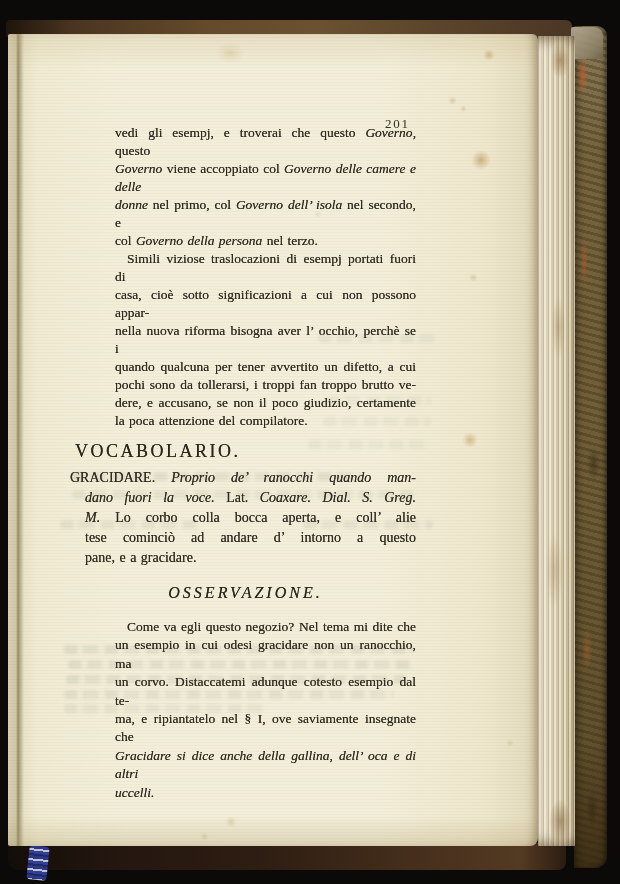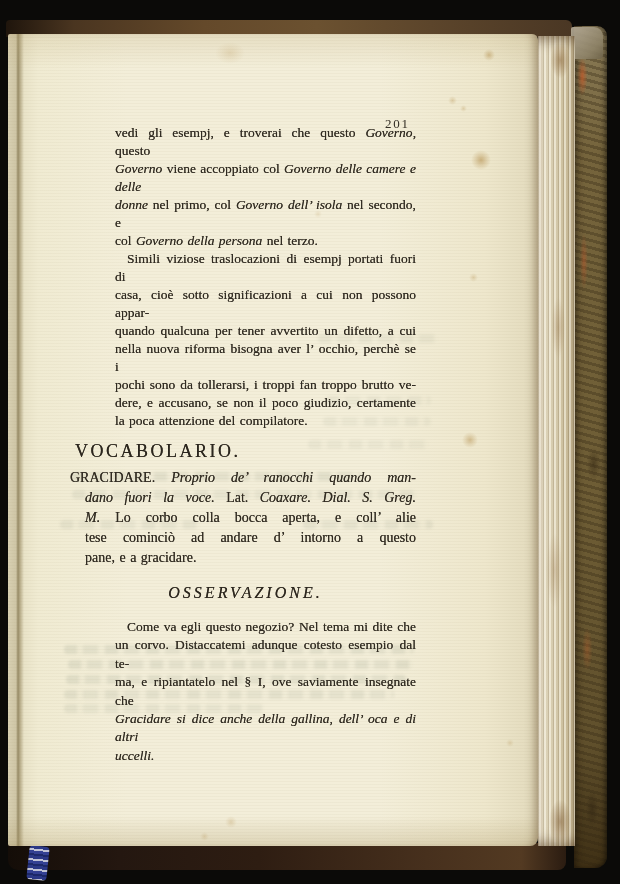--- a/index.html
+++ b/index.html
@@ -149,37 +149,38 @@
     <div class="textcol">
       <div class="para">
           <div class="tline"><span>vedi gli esempj, e troverai che questo </span><span class="it">Governo</span><span>, questo</span></div>
           <div class="tline"><span class="it">Governo</span><span> viene accoppiato col </span><span class="it">Governo delle camere e delle</span></div>
           <div class="tline"><span class="it">donne</span><span> nel primo, col </span><span class="it">Governo dell’ isola</span><span> nel secondo, e</span></div>
           <div class="tline end"><span>col </span><span class="it">Governo della persona</span><span> nel terzo.</span></div>
         </div>
       <div class="para">
           <div class="tline ind"><span>Simili viziose traslocazioni di esempj portati fuori di</span></div>
           <div class="tline"><span>casa, cioè sotto significazioni a cui non possono appar-</span></div>
+          <div class="tline"><span>nella nuova riforma bisogna aver l’ occhio, perchè se i</span></div>
           <div class="tline"><span>quando qualcuna per tener avvertito un difetto, a cui</span></div>
-          <div class="tline"><span>nella nuova riforma bisogna aver l’ occhio, perchè se i</span></div>
           <div class="tline"><span>pochi sono da tollerarsi, i troppi fan troppo brutto ve-</span></div>
           <div class="tline"><span>dere, e accusano, se non il poco giudizio, certamente</span></div>
           <div class="tline end"><span>la poca attenzione del compilatore.</span></div>
         </div>
       <h1 class="voc">VOCABOLARIO.</h1>
       <div class="para entry">
           <div class="tline"><span>GRACIDARE. </span><span class="it">Proprio de’ ranocchi quando man-</span></div>
           <div class="tline ind"><span class="it">dano fuori la voce.</span><span> Lat. </span><span class="it">Coaxare. Dial. S. Greg.</span></div>
           <div class="tline ind"><span class="it">M.</span><span> Lo corbo colla bocca aperta, e coll’ alie</span></div>
           <div class="tline ind"><span>tese cominciò ad andare d’ intorno a questo</span></div>
           <div class="tline ind end"><span>pane, e a gracidare.</span></div>
         </div>
       <h2 class="oss">OSSERVAZIONE.</h2>
       <div class="para obs">
           <div class="tline ind"><span>Come va egli questo negozio? Nel tema mi dite che</span></div>
+          <div class="tline"><span>un esempio in cui odesi gracidare non un ranocchio, ma</span></div>
           <div class="tline"><span>un corvo. Distaccatemi adunque cotesto esempio dal te-</span></div>
           <div class="tline"><span>ma, e ripiantatelo nel § I, ove saviamente insegnate che</span></div>
           <div class="tline"><span class="it">Gracidare si dice anche della gallina, dell’ oca e di altri</span></div>
           <div class="tline end"><span class="it">uccelli.</span></div>
         </div>
     </div>
 
   </div>
 
 </div>

